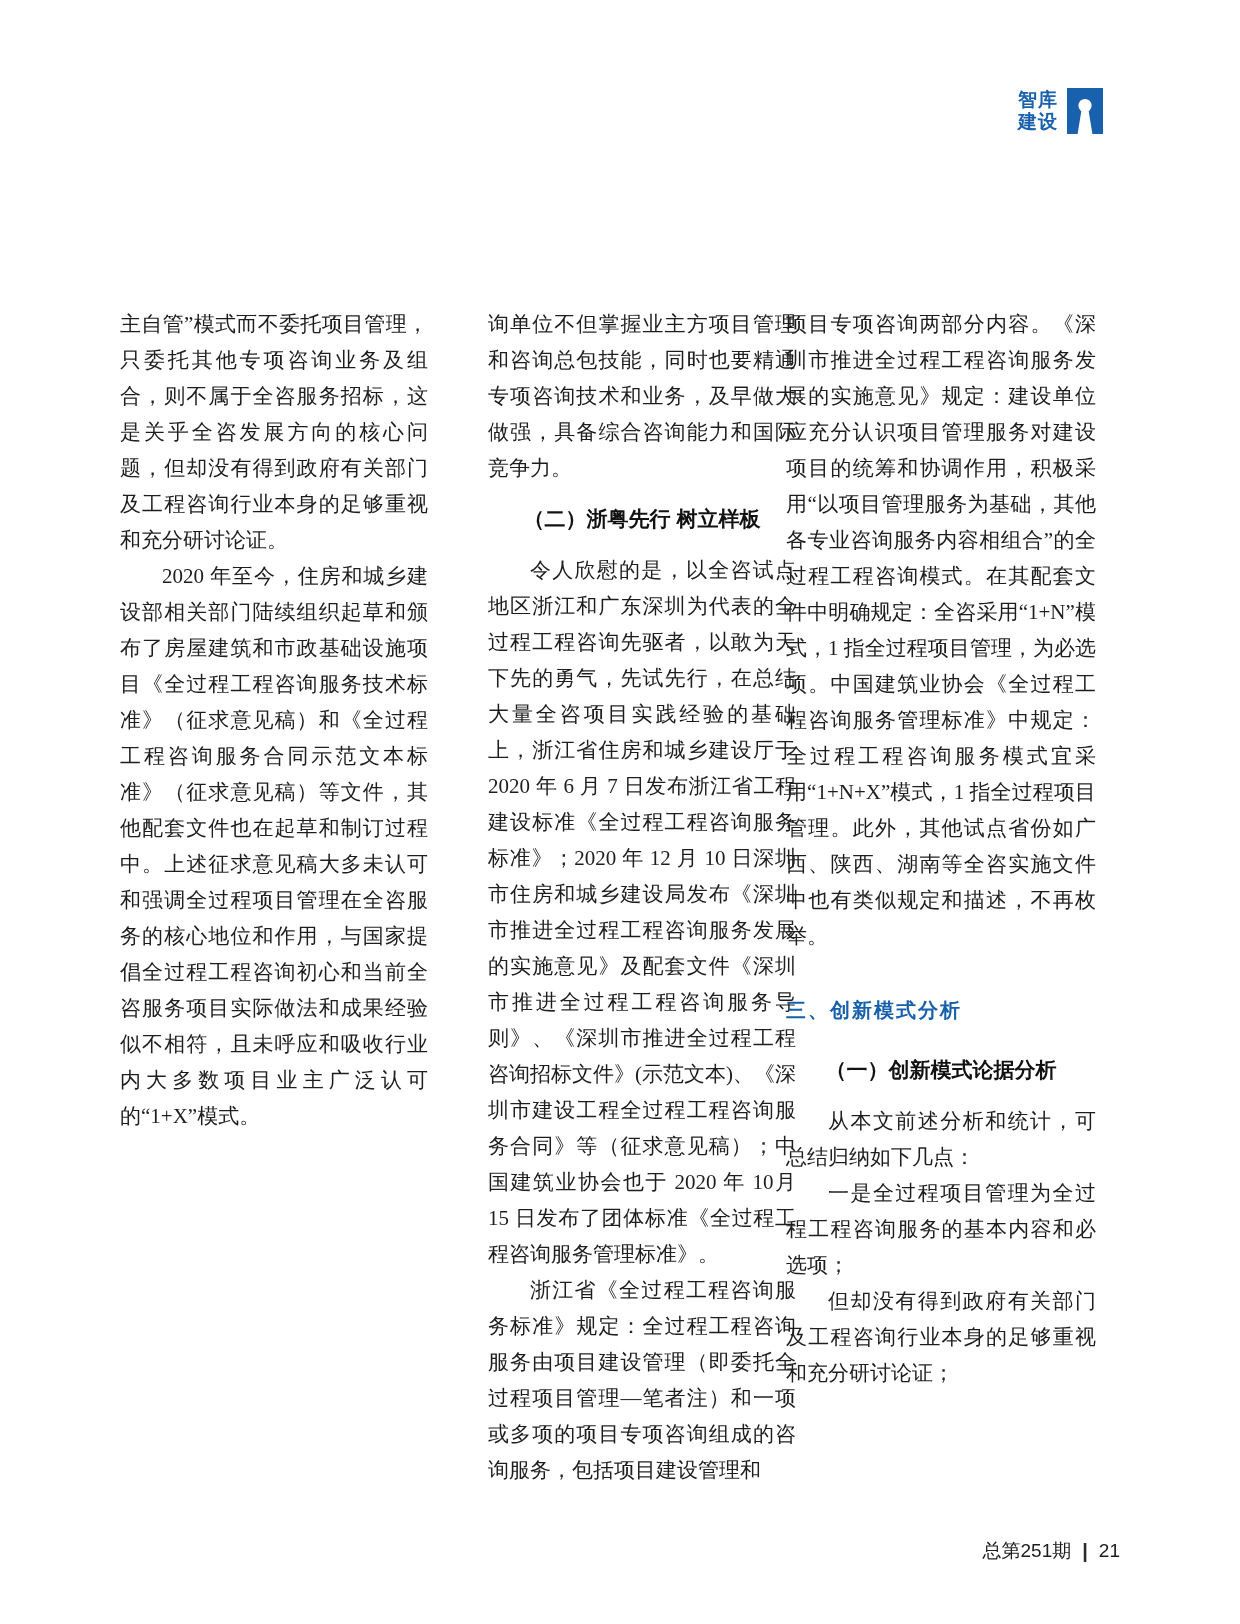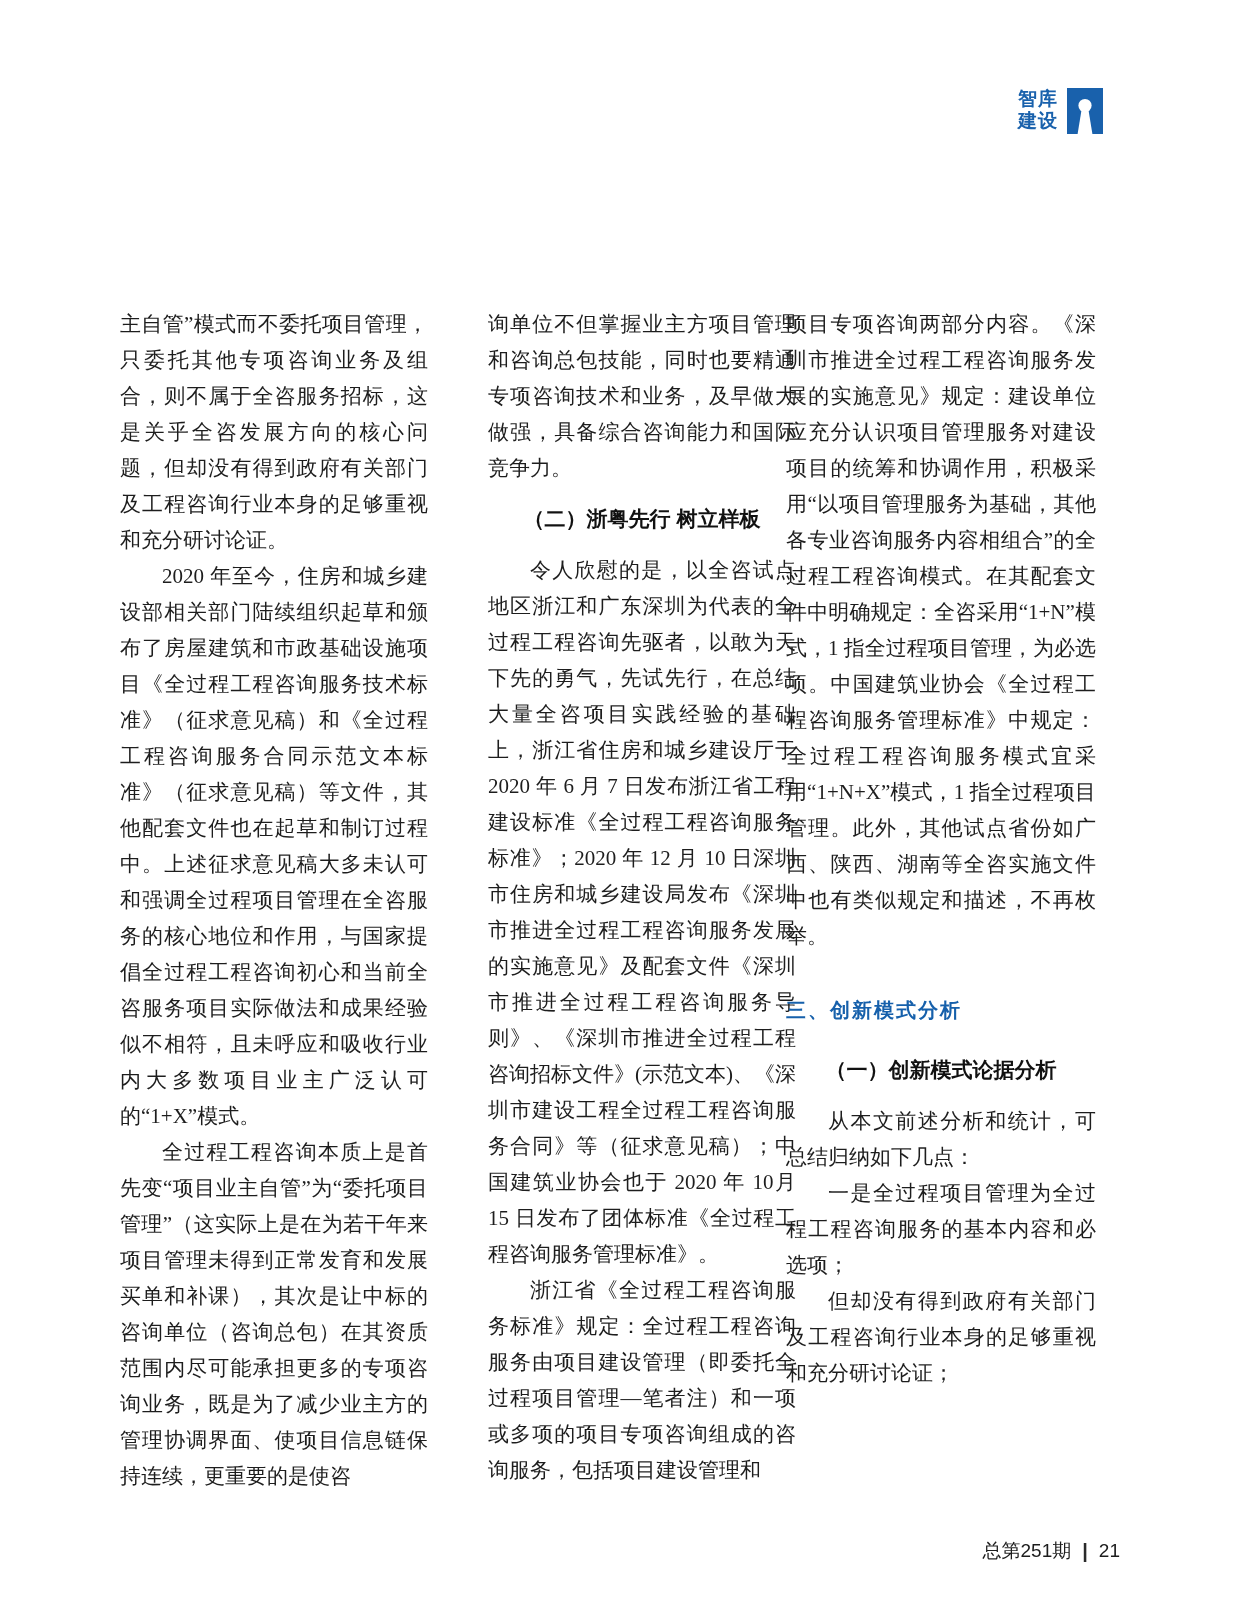--- a/index.html
+++ b/index.html
@@ -16,21 +16,21 @@
   
   .logo {
     position: absolute;
     top: 88px;
     right: 137px;
     display: flex;
     align-items: center;
     gap: 9px;
   }
   .logo-text {
-    font-family: Liberation Mono, monospace;
+    font-family: Liberation Sans, sans-serif;
     font-weight: bold;
     font-size: 19px;
     line-height: 22px;
     color: #1961ac;
     text-align: left;
     letter-spacing: 1px;
   }
   .logo-icon svg { display: block; }
 
   
@@ -104,21 +104,20 @@
         <rect x="0" y="0" width="36" height="46" fill="#1961ac"></rect>
         <circle cx="18" cy="17.5" r="6.6" fill="#ffffff"></circle>
         <polygon points="14.6,21.5 21.4,21.5 25.4,46 10.6,46" fill="#ffffff"></polygon>
       </svg>
     </div>
   </div>
 
   <div class="column" id="col1">
     <p class="para">主自管”模式而不委托项目管理，只委托其他专项咨询业务及组合，则不属于全咨服务招标，这是关乎全咨发展方向的核心问题，但却没有得到政府有关部门及工程咨询行业本身的足够重视和充分研讨论证。</p>
     <p class="para indent">2020 年至今，住房和城乡建设部相关部门陆续组织起草和颁布了房屋建筑和市政基础设施项目《全过程工程咨询服务技术标准》（征求意见稿）和《全过程工程咨询服务合同示范文本标准》（征求意见稿）等文件，其他配套文件也在起草和制订过程中。上述征求意见稿大多未认可和强调全过程项目管理在全咨服务的核心地位和作用，与国家提倡全过程工程咨询初心和当前全咨服务项目实际做法和成果经验似不相符，且未呼应和吸收行业内大多数项目业主广泛认可的“1+X”模式。</p>
-    <p class="para indent">全过程工程咨询本质上是首先变“项目业主自管”为“委托项目管理”（这实际上是在为若干年来项目管理未得到正常发育和发展买单和补课），其次是让中标的咨询单位（咨询总包）在其资质范围内尽可能承担更多的专项咨询业务，既是为了减少业主方的管理协调界面、使项目信息链保持连续，更重要的是使咨</p>
   </div>
 
   <div class="column" id="col2">
     <p class="para">询单位不但掌握业主方项目管理和咨询总包技能，同时也要精通专项咨询技术和业务，及早做大做强，具备综合咨询能力和国际竞争力。</p>
     <h3 class="h-sub">（二）浙粤先行 树立样板</h3>
     <p class="para indent">令人欣慰的是，以全咨试点地区浙江和广东深圳为代表的全过程工程咨询先驱者，以敢为天下先的勇气，先试先行，在总结大量全咨项目实践经验的基础上，浙江省住房和城乡建设厅于2020 年 6 月 7 日发布浙江省工程建设标准《全过程工程咨询服务标准》；2020 年 12 月 10 日深圳市住房和城乡建设局发布《深圳市推进全过程工程咨询服务发展的实施意见》及配套文件《深圳市推进全过程工程咨询服务导则》、《深圳市推进全过程工程咨询招标文件》(示范文本)、《深圳市建设工程全过程工程咨询服务合同》等（征求意见稿）；中国建筑业协会也于 2020 年 10月 15 日发布了团体标准《全过程工程咨询服务管理标准》。</p>
     <p class="para indent">浙江省《全过程工程咨询服务标准》规定：全过程工程咨询服务由项目建设管理（即委托全过程项目管理—笔者注）和一项或多项的项目专项咨询组成的咨询服务，包括项目建设管理和</p>
   </div>
 
   <div class="column" id="col3">

